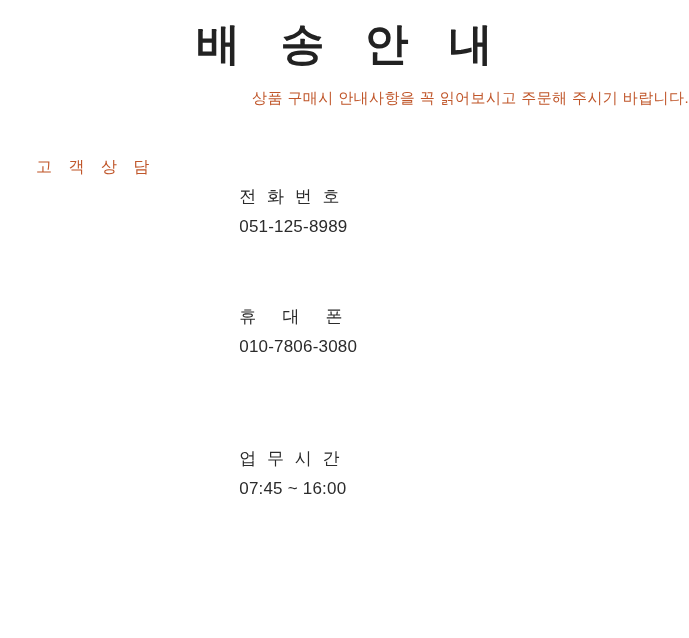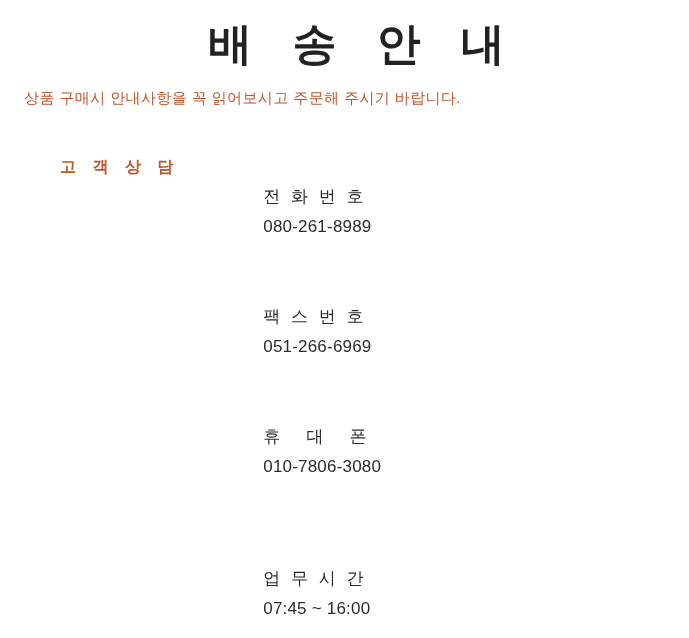--- a/index.html
+++ b/index.html
@@ -12,53 +12,52 @@
     background: #ffffff;
     font-family: "Liberation Sans", sans-serif;
     color: #333333;
     overflow: hidden;
   }
   .page {
     position: relative;
     width: 689px;
     height: 638px;
     box-sizing: border-box;
-    padding-left: 24px;
   }
   .title {
     text-align: center;
     font-size: 44px;
     font-weight: bold;
     letter-spacing: 14px;
     color: #222222;
     padding-top: 18px;
     line-height: 1.2;
     text-indent: 14px;
   }
   .subtitle {
-    text-align: left;
+    text-align: right;
     font-size: 15px;
     color: #c0562a;
     margin-top: 18px;
     letter-spacing: 0.4px;
   }
   .sections {
     margin-top: 36px;
     padding: 0 32px 0 32px;
   }
   .section {
     display: flex;
     align-items: flex-start;
     padding: 8px 0 14px 0;
   }
   .label {
     width: 160px;
     flex: 0 0 160px;
     font-size: 16px;
-    font-weight: bold;
+    font-weight: normal;
     color: #c0562a;
     letter-spacing: 6px;
     line-height: 30px;
     padding-left: 4px;
     box-sizing: border-box;
   }
   .content {
     flex: 1 1 auto;
     font-size: 17px;
     color: #2b2b2b;
@@ -88,25 +87,21 @@
 
   <div class="subtitle">상품 구매시 안내사항을 꼭 읽어보시고 주문해 주시기 바랍니다.</div>
 
   <div class="sections">
 
     <div class="section">
       <div class="label">고 객 상 담</div>
       <div class="content">
         <div class="line">
           <span class="k">전 화 번 호</span>
-          <span class="v">080-261-8989</span>
-        </div>
-        <div class="line">
-          <span class="k">팩 스 번 호</span>
-          <span class="v">051-266-6969</span>
+          <span class="v">051-125-8989</span>
         </div>
         <div class="line">
           <span class="k">휴   대   폰</span>
           <span class="v">010-7806-3080</span>
         </div>
         <div class="line spacer"></div>
         <div class="line">
           <span class="k">업 무 시 간</span>
           <span class="v">07:45 ~ 16:00</span>
         </div>

